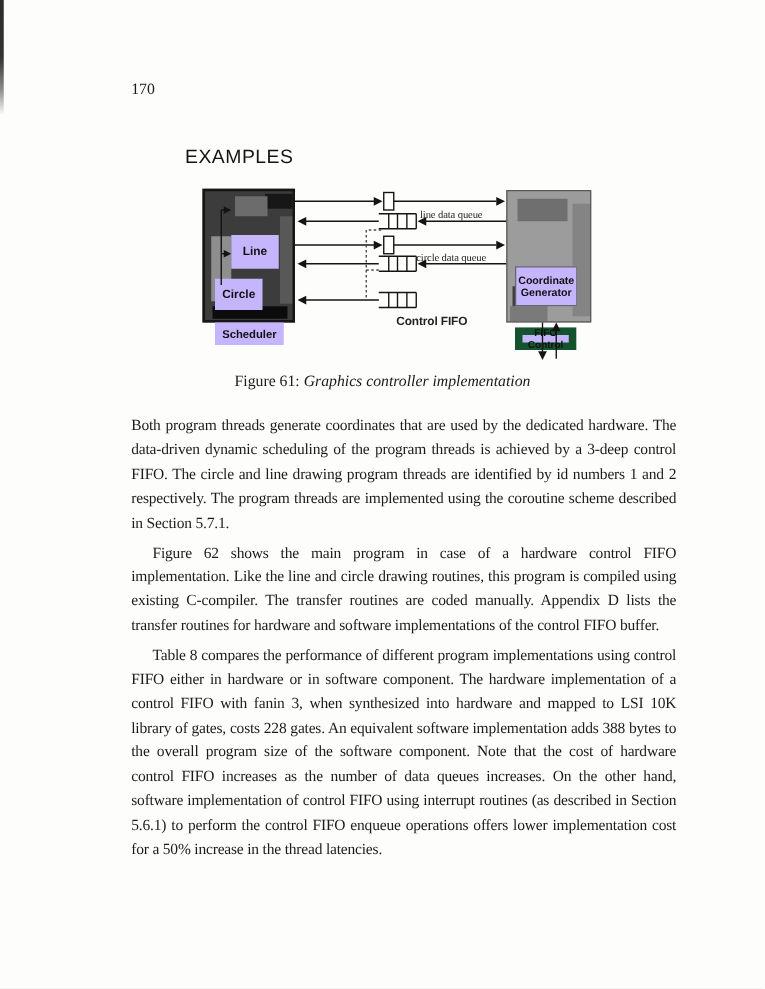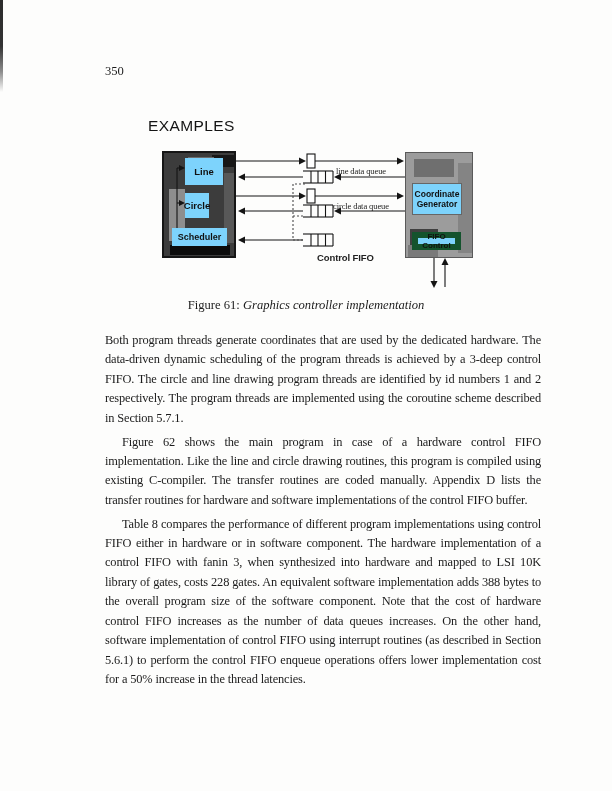--- a/index.html
+++ b/index.html
@@ -54,27 +54,27 @@
       linear-gradient(#6f6f6f,#6f6f6f),
       linear-gradient(#3f3f3f,#3f3f3f),
       linear-gradient(#848484,#848484),
       linear-gradient(#7a7a7a,#7a7a7a);
     background-repeat:no-repeat;
     background-size:40px 18px, 28px 16px, 14px 90px, 30px 12px;
     background-position:8px 6px, 4px 76px, 52px 10px, 2px 92px;
     border:1px solid #5a5a5a;
   }
   .module {
-    position:absolute; background:#7dd3fc;
+    position:absolute; background:#c4b5fd;
     display:flex; align-items:center; justify-content:center;
     font-family:"Liberation Sans", sans-serif; font-weight:bold;
-    color:#111; text-align:center;
+    color:#111; text-align:center;margin-top:30px;
   }
   .m-line      { left:185px; top:158px; width:38px; height:27px; font-size:9.5px; }
-  .m-circle    { left:185px; top:193px; width:24px; height:25px; font-size:9.5px; }
+  .m-circle    { left:172px; top:193px; width:38px; height:25px; font-size:9.5px; }
   .m-scheduler { left:172px; top:228px; width:55px; height:18px; font-size:9px; }
   .m-coordgen  { left:412px; top:183px; width:50px; height:32px; font-size:8.5px; line-height:1.2; border:1px solid #666; }
   .m-fifoctl   { left:412px; top:232px; width:49px; height:18px; font-size:8px; border:6px solid #14532d; }
   .connectors { position:absolute; left:0; top:0; pointer-events:none; }
   .q-label {
     position:absolute; font-size:8.5px; color:#222; letter-spacing:-0.1px;
   }
   .ql-line   { left:336px; top:166px; }
   .ql-circle { left:333px; top:201px; }
   .ql-ctrl   {
@@ -96,21 +96,21 @@
   .body-text p + p { text-indent:17px; margin-top:4.5px; }
   .body-text p.cont-line { text-align-last:justify; }
 </style>
 </head>
 <body>
 
 <div class="page">
 
   <div class="scan-bar"></div>
 
-  <div class="page-number">350</div>
+  <div class="page-number">170</div>
 
   <div class="diag-title proc-title">EXAMPLES</div>
 
   <div class="proc-box"></div>
   <div class="asic-box"></div>
 
   <div class="module m-line">Line</div>
   <div class="module m-circle">Circle</div>
   <div class="module m-scheduler">Scheduler</div>
   <div class="module m-coordgen">Coordinate Generator</div>

